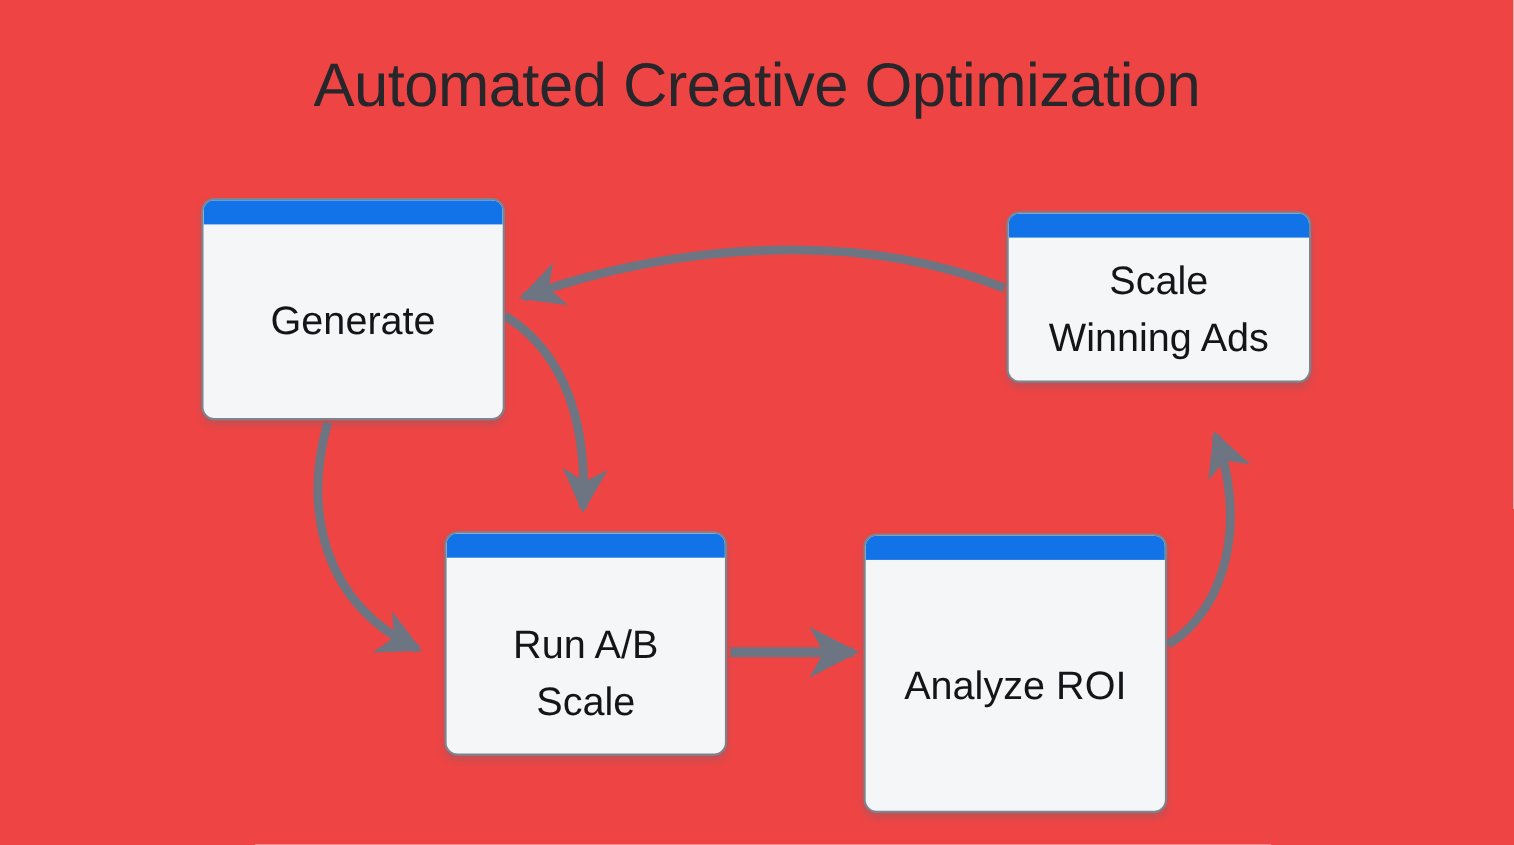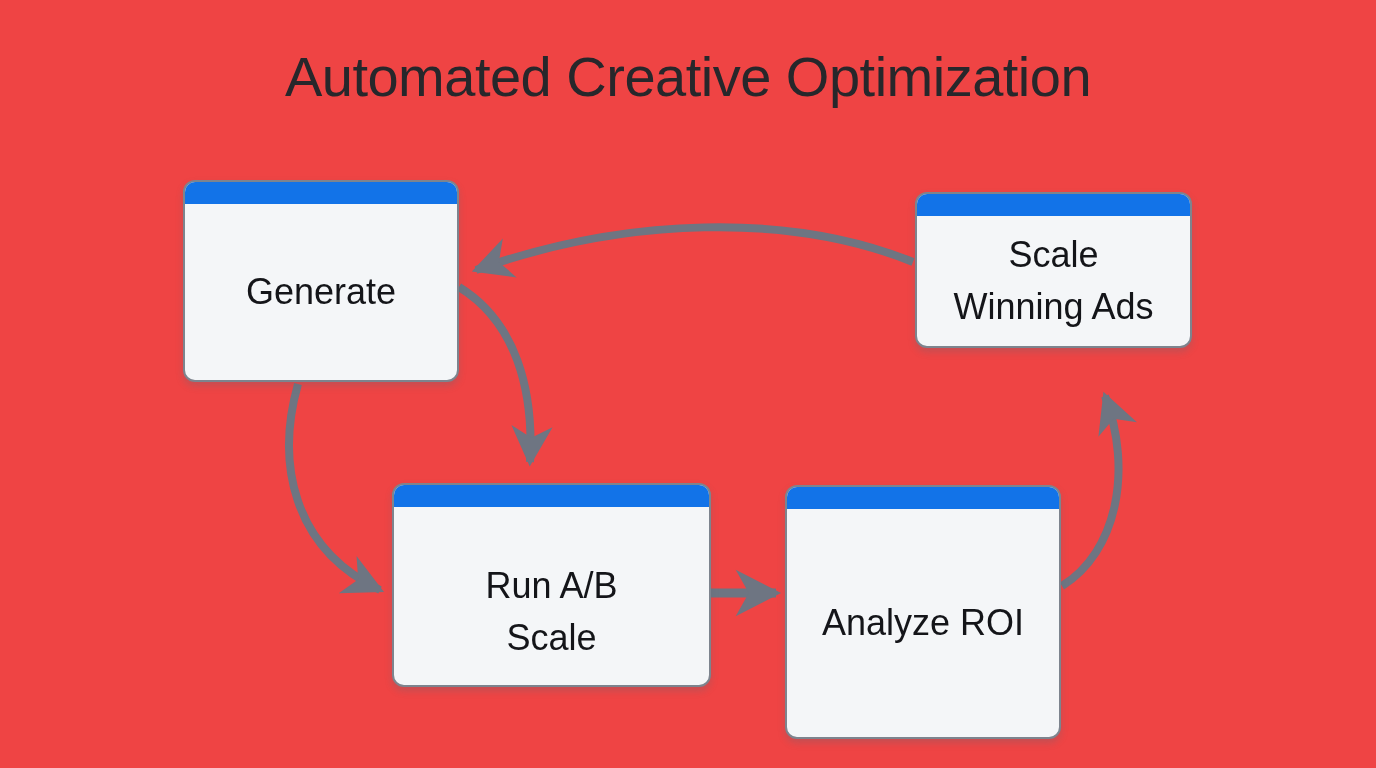--- a/index.html
+++ b/index.html
@@ -55,21 +55,21 @@
     flex-direction: column;
     align-items: center;
     justify-content: center;
     text-align: center;
     font-size: 36px;
     line-height: 1.44;
     color: #141519;
   }
   .node-generate { left: 183px; top: 180px; width: 276px; height: 202px; }
   .node-scale    { left: 915px; top: 180px; width: 277px; height: 156px; margin-top: 12px; }
-  .node-run      { left: 392px; top: 483px; width: 319px; height: 204px; gap: 32px; }
+  .node-run      { left: 404px; top: 483px; width: 257px; height: 204px; gap: 32px; }
   .node-analyze  { left: 785px; top: 485px; width: 276px; height: 254px; }
 </style>
 </head>
 <body>
 
 <div class="stage">
 
   <div class="title">Automated Creative Optimization</div>
 
   <svg class="arrow-layer" viewBox="0 0 1376 768">

